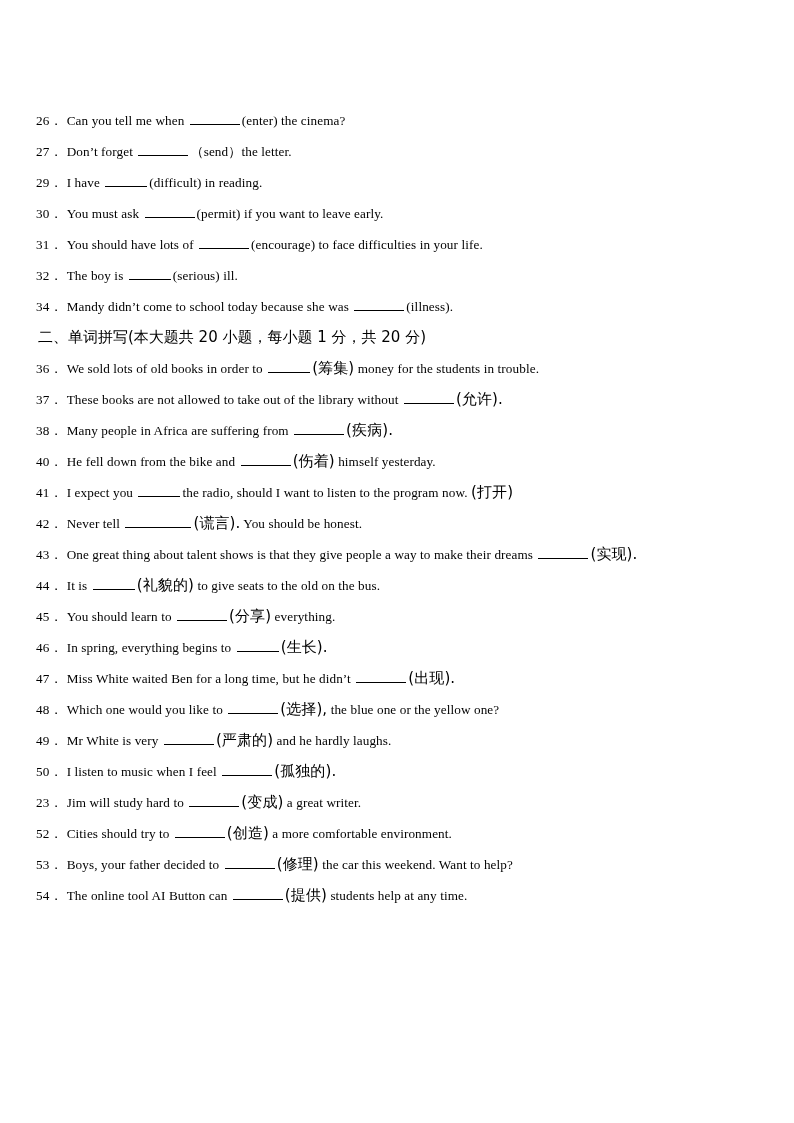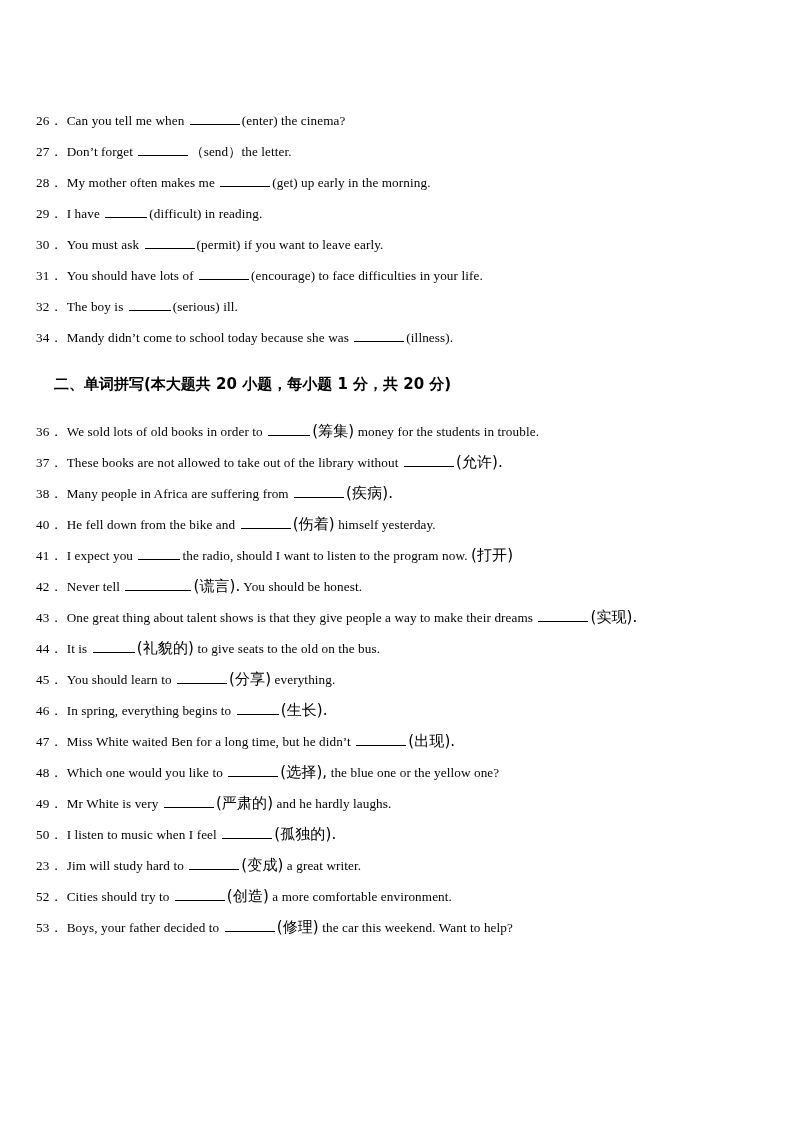--- a/index.html
+++ b/index.html
@@ -54,36 +54,35 @@
   .blank.w-short { width: 42px; }
   .blank.w-med   { width: 50px; }
   .blank.w-long  { width: 66px; }
   .cn {
     font-family: "DejaVu Sans", "Liberation Sans", sans-serif;
     font-size: 15px;
   }
   .section-head {
     display: block;
     font-size: 15px;
-    font-weight: bold;
+    font-weight: normal;
     line-height: 31px;
-    margin: 16px;
+    margin: 0;
     padding-left: 2px;
     font-family: "DejaVu Sans", "Liberation Sans", sans-serif;
   }
 </style>
 </head>
 <body>
 
 <div class="page">
 
   <div class="qlist" id="group1">
       <div class="qline"><span class="qnum">26．</span><span class="qtext">Can you tell me when</span><span> </span><span class="blank w-med"></span><span class="qtext">(enter) the cinema?</span><span> </span></div>
       <div class="qline"><span class="qnum">27．</span><span class="qtext">Don’t forget</span><span> </span><span class="blank w-med"></span><span class="qtext">（send）the letter.</span><span> </span></div>
-      <div class="qline"><span class="qnum">28．</span><span class="qtext">My mother often makes me</span><span> </span><span class="blank w-med"></span><span class="qtext">(get) up early in the morning.</span><span> </span></div>
       <div class="qline"><span class="qnum">29．</span><span class="qtext">I have</span><span> </span><span class="blank w-short"></span><span class="qtext">(difficult) in reading.</span><span> </span></div>
       <div class="qline"><span class="qnum">30．</span><span class="qtext">You must ask</span><span> </span><span class="blank w-med"></span><span class="qtext">(permit) if you want to leave early.</span><span> </span></div>
       <div class="qline"><span class="qnum">31．</span><span class="qtext">You should have lots of</span><span> </span><span class="blank w-med"></span><span class="qtext">(encourage) to face difficulties in your life.</span><span> </span></div>
       <div class="qline"><span class="qnum">32．</span><span class="qtext">The boy is</span><span> </span><span class="blank w-short"></span><span class="qtext">(serious) ill.</span><span> </span></div>
       <div class="qline"><span class="qnum">34．</span><span class="qtext">Mandy didn’t come to school today because she was</span><span> </span><span class="blank w-med"></span><span class="qtext">(illness).</span><span> </span></div>
     </div>
 
   <div class="section-head">二、单词拼写(本大题共 20 小题，每小题 1 分，共 20 分)</div>
 
   <div class="qlist" id="group2">
@@ -97,15 +96,16 @@
       <div class="qline"><span class="qnum">44．</span><span class="qtext">It is</span><span> </span><span class="blank w-short"></span><span class="cn qtext">(礼貌的)</span><span> </span><span class="qtext">to give seats to the old on the bus.</span><span> </span></div>
       <div class="qline"><span class="qnum">45．</span><span class="qtext">You should learn to</span><span> </span><span class="blank w-med"></span><span class="cn qtext">(分享)</span><span> </span><span class="qtext">everything.</span><span> </span></div>
       <div class="qline"><span class="qnum">46．</span><span class="qtext">In spring, everything begins to</span><span> </span><span class="blank w-short"></span><span class="cn qtext">(生长).</span><span> </span></div>
       <div class="qline"><span class="qnum">47．</span><span class="qtext">Miss White waited Ben for a long time, but he didn’t</span><span> </span><span class="blank w-med"></span><span class="cn qtext">(出现).</span><span> </span></div>
       <div class="qline"><span class="qnum">48．</span><span class="qtext">Which one would you like to</span><span> </span><span class="blank w-med"></span><span class="cn qtext">(选择),</span><span> </span><span class="qtext">the blue one or the yellow one?</span><span> </span></div>
       <div class="qline"><span class="qnum">49．</span><span class="qtext">Mr White is very</span><span> </span><span class="blank w-med"></span><span class="cn qtext">(严肃的)</span><span> </span><span class="qtext">and he hardly laughs.</span><span> </span></div>
       <div class="qline"><span class="qnum">50．</span><span class="qtext">I listen to music when I feel</span><span> </span><span class="blank w-med"></span><span class="cn qtext">(孤独的).</span><span> </span></div>
       <div class="qline"><span class="qnum">23．</span><span class="qtext">Jim will study hard to</span><span> </span><span class="blank w-med"></span><span class="cn qtext">(变成)</span><span> </span><span class="qtext">a great writer.</span><span> </span></div>
       <div class="qline"><span class="qnum">52．</span><span class="qtext">Cities should try to</span><span> </span><span class="blank w-med"></span><span class="cn qtext">(创造)</span><span> </span><span class="qtext">a more comfortable environment.</span><span> </span></div>
       <div class="qline"><span class="qnum">53．</span><span class="qtext">Boys, your father decided to</span><span> </span><span class="blank w-med"></span><span class="cn qtext">(修理)</span><span> </span><span class="qtext">the car this weekend. Want to help?</span><span> </span></div>
+      <div class="qline"><span class="qnum">54．</span><span class="qtext">The online tool AI Button can</span><span> </span><span class="blank w-med"></span><span class="cn qtext">(提供)</span><span> </span><span class="qtext">students help at any time.</span><span> </span></div>
     </div>
 
 </div>
 
 </body></html>

